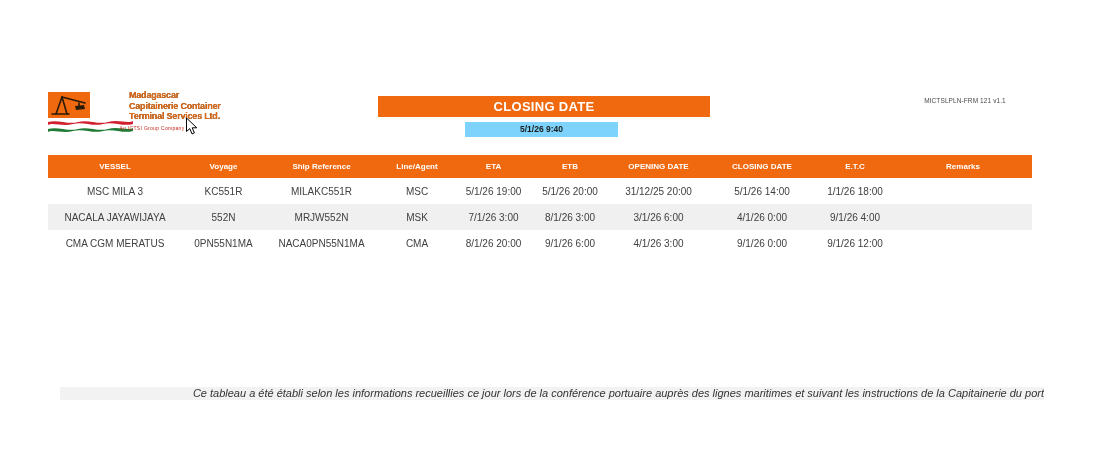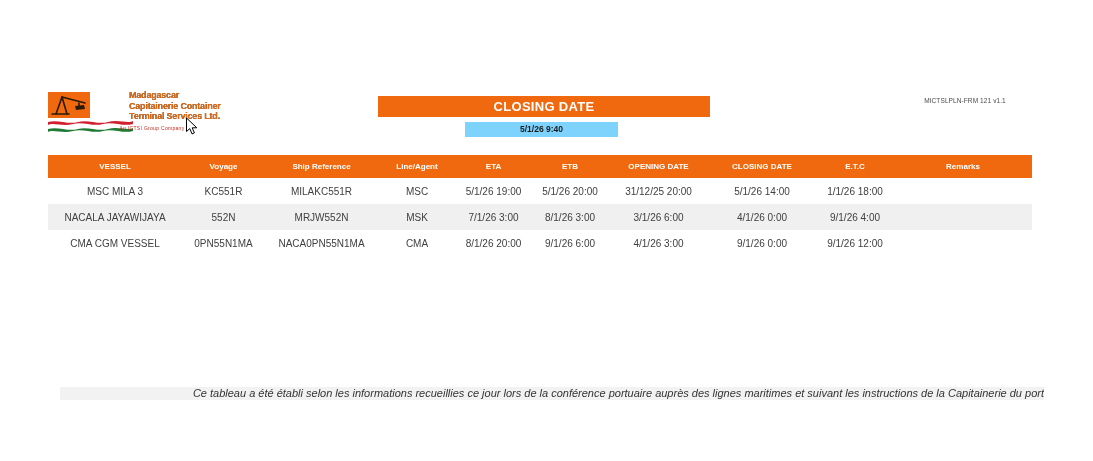--- a/index.html
+++ b/index.html
@@ -133,21 +133,21 @@
             <td>MRJW552N</td>
             <td>MSK</td>
             <td>7/1/26 3:00</td>
             <td>8/1/26 3:00</td>
             <td>3/1/26 6:00</td>
             <td>4/1/26 0:00</td>
             <td>9/1/26 4:00</td>
             <td></td>
           </tr>
           <tr>
-            <td>CMA CGM VESSEL</td>
+            <td>CMA CGM MERATUS</td>
             <td>0PN55N1MA</td>
             <td>NACA0PN55N1MA</td>
             <td>CMA</td>
             <td>8/1/26 20:00</td>
             <td>9/1/26 6:00</td>
             <td>4/1/26 3:00</td>
             <td>9/1/26 0:00</td>
             <td>9/1/26 12:00</td>
             <td></td>
           </tr>

